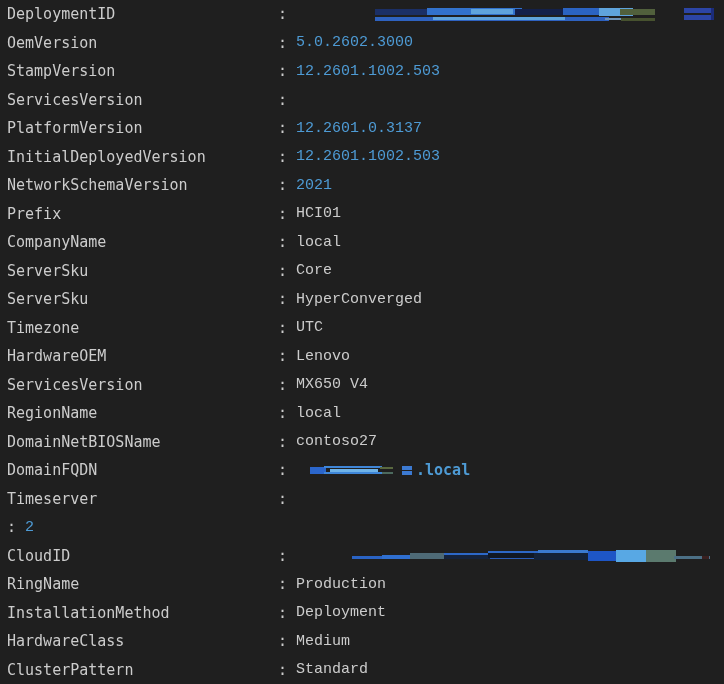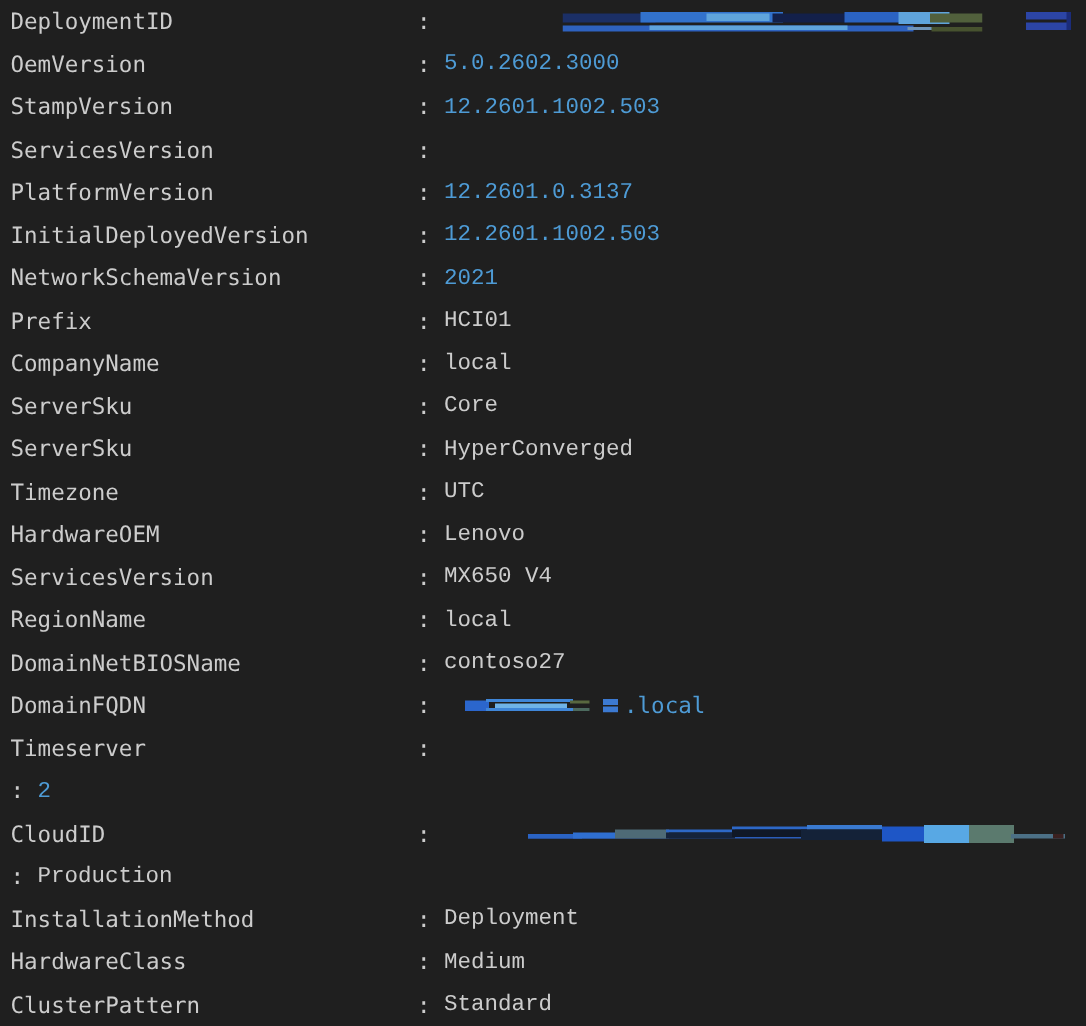--- a/index.html
+++ b/index.html
@@ -23,21 +23,21 @@
   .key{width:271px;flex:0 0 271px;color:#cccccc;}
   .sep{width:18px;flex:0 0 18px;color:#cccccc;}
   .val{color:#cccccc;font-family:Liberation Mono, monospace;}
   .val.num{color:#4e9bd5;}
   .valcell{display:flex;align-items:center;}
   svg{display:block;}
   .scrA{margin-left:79px;}
   .scrB{margin-left:29px;}
   .scrC{margin-left:14px;}
   .scrD{margin-left:8px;}
-  .fqdn-suffix{margin-left:4px;color:#4e9bd5;}
+  .fqdn-suffix{margin-left:4px;color:#4e9bd5;font-weight:bold;}
   .scrE{margin-left:56px;}
 </style>
 </head>
 <body>
 
 <div class="terminal">
 
   <div class="row">
     <span class="key">DeploymentID</span>
     <span class="sep">:</span>
@@ -201,20 +201,21 @@
         <rect x="236" y="3" width="30" height="10" fill="#1e56c6"></rect>
         <rect x="264" y="2" width="30" height="12" fill="#58a8e4"></rect>
         <rect x="294" y="2" width="30" height="12" fill="#5b7a6e"></rect>
         <rect x="322" y="8" width="36" height="3" fill="#4c7086"></rect>
         <rect x="350" y="8" width="7" height="3" fill="#3a2020"></rect>
       </svg>
     </span>
   </div>
 
   <div class="row">
+    <span class="key">RingName</span>
     <span class="sep">:</span>
     <span class="val">Production</span>
   </div>
 
   <div class="row">
     <span class="key">InstallationMethod</span>
     <span class="sep">:</span>
     <span class="val">Deployment</span>
   </div>
 

